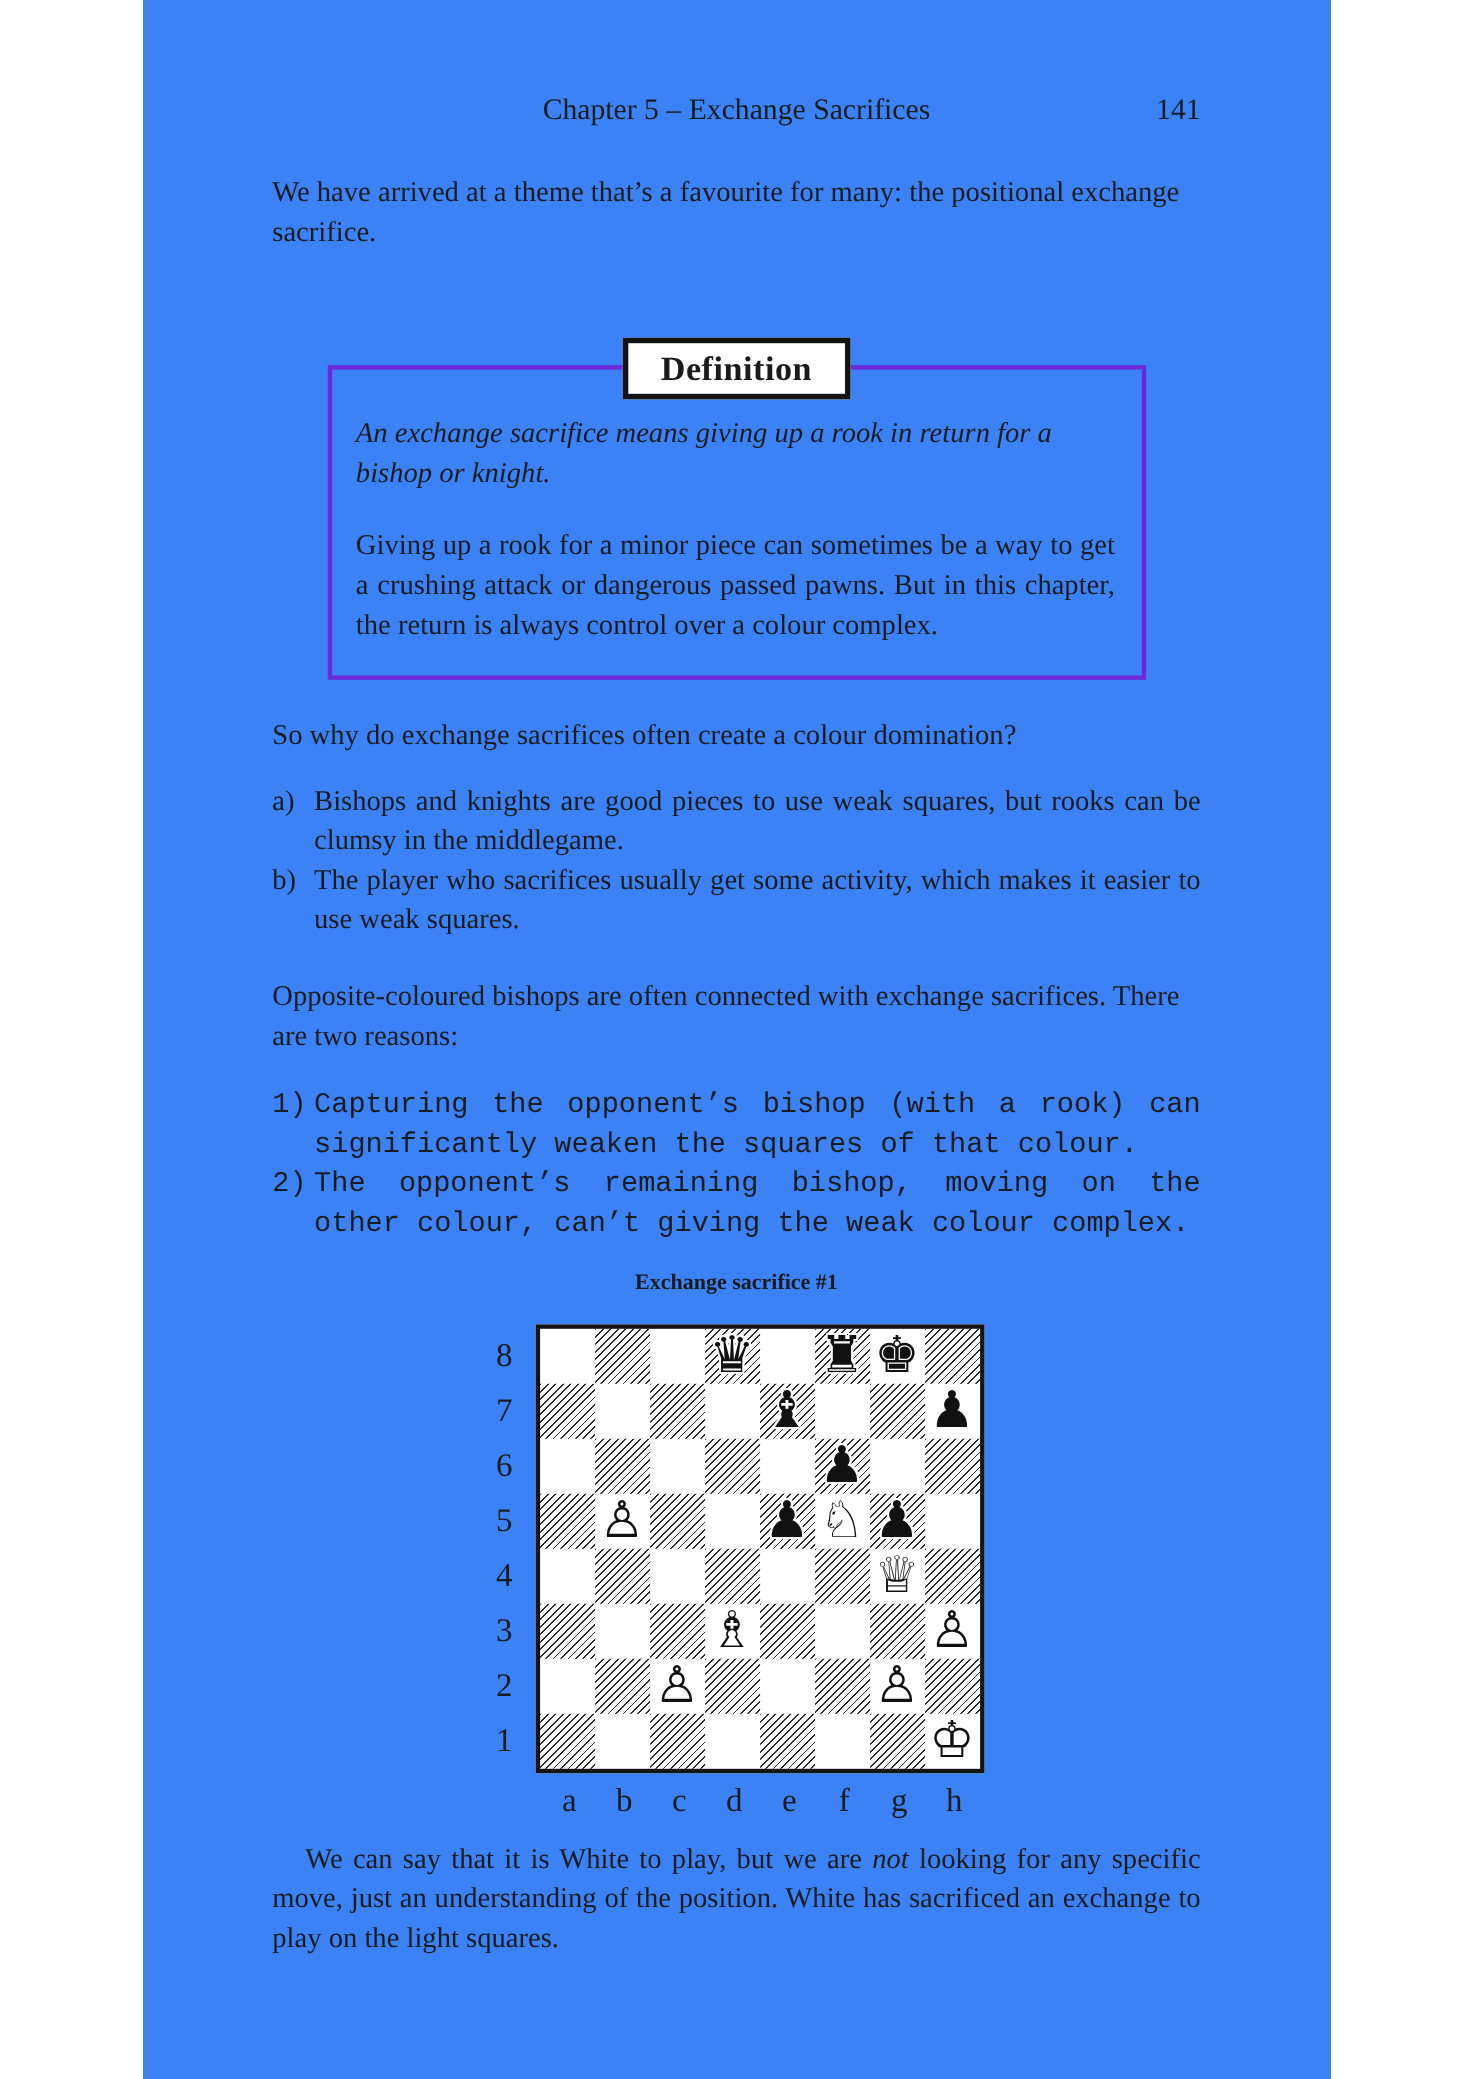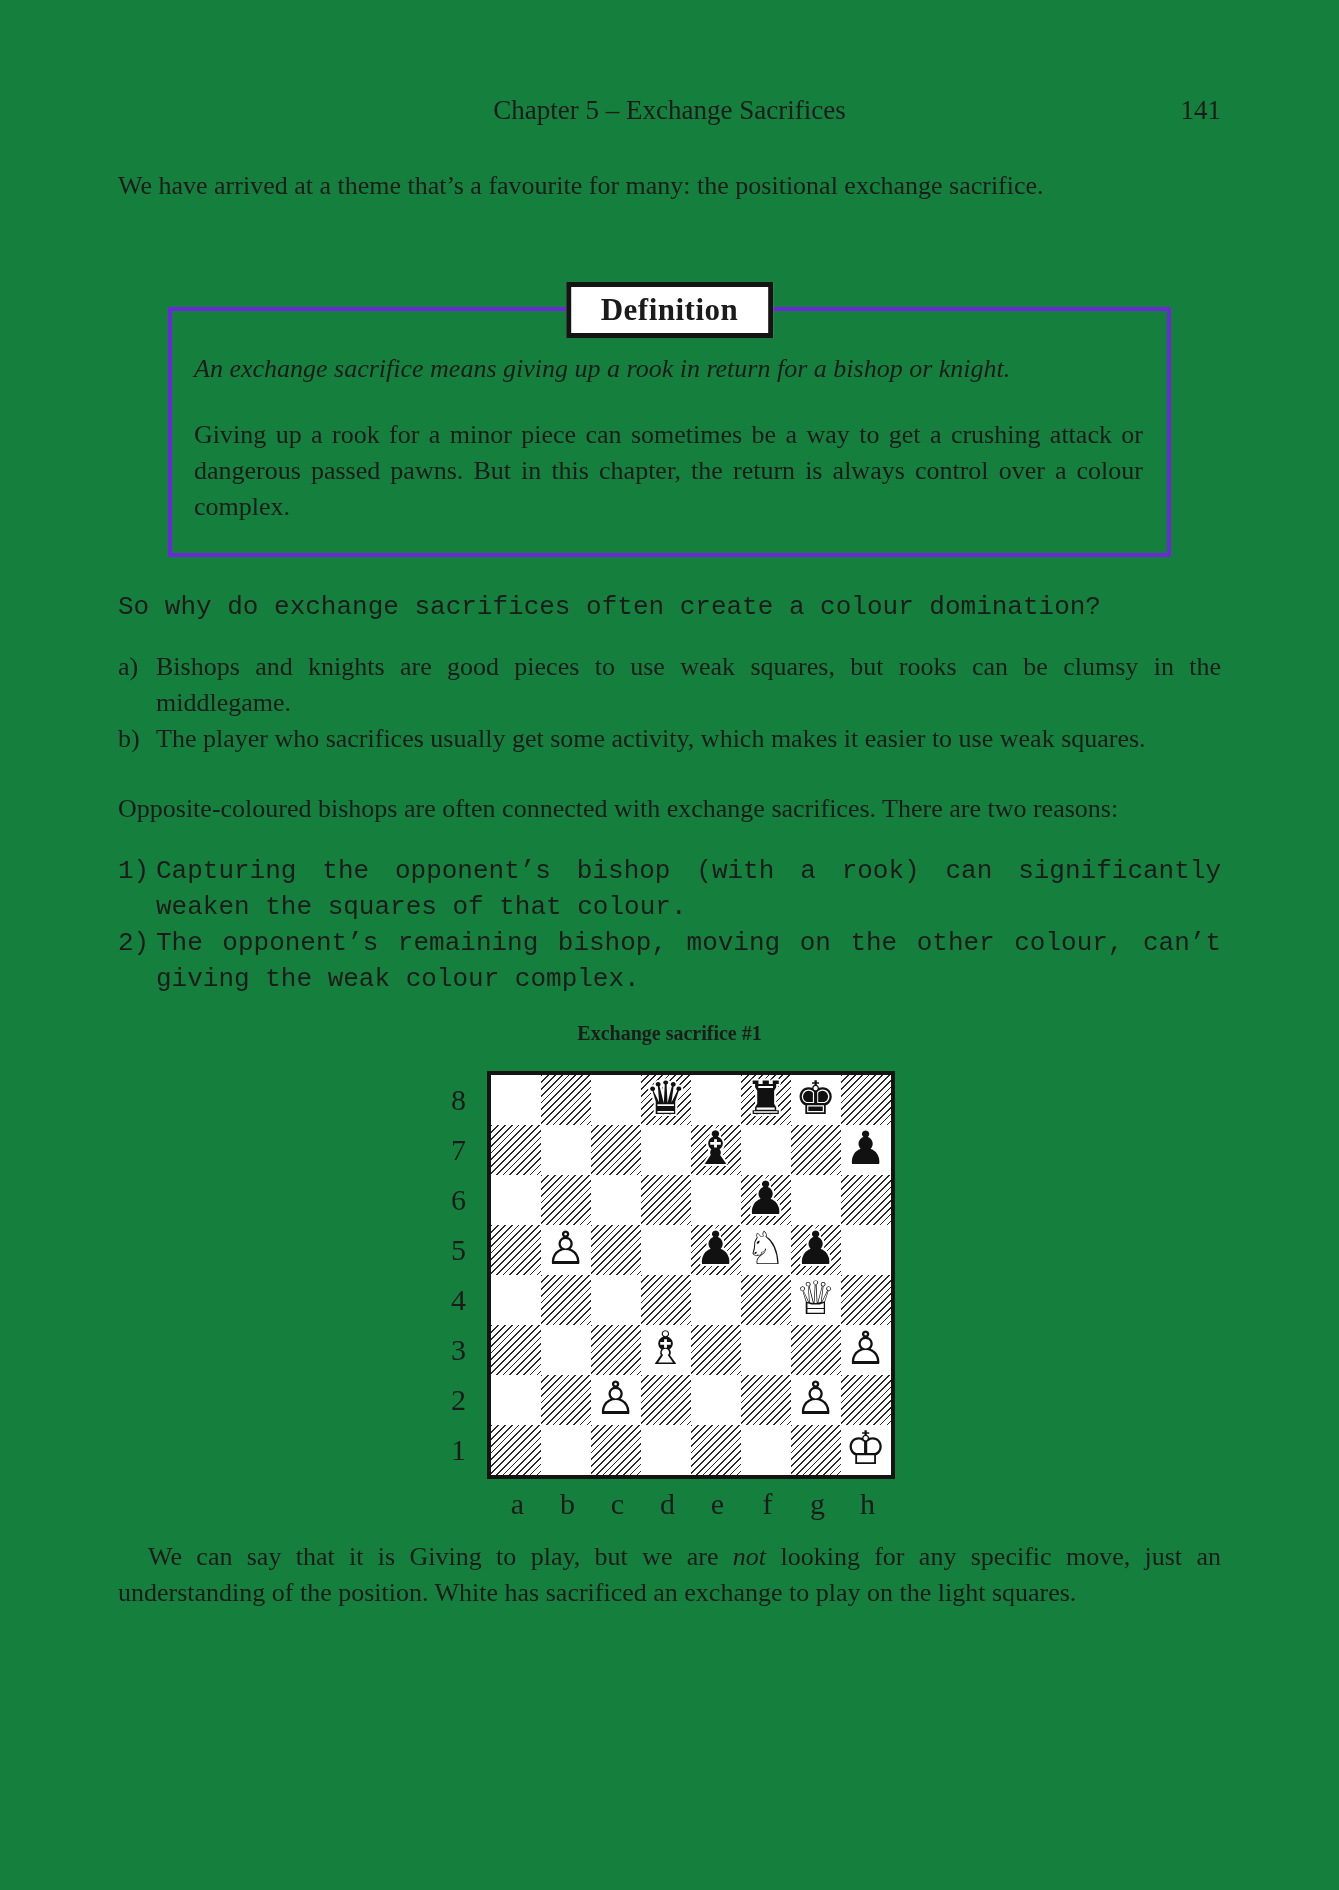--- a/index.html
+++ b/index.html
@@ -1,26 +1,26 @@
 <!DOCTYPE html>
 <html><head>
 <meta charset="utf-8">
 <style>
   html, body { margin: 0; padding: 0; background: #ffffff; }
   .page {
     position: relative;
-    width: 1339px; height: 1890px;
+    width: 1080px; height: 1890px;
     margin: 0 auto;
-    background: #15803d;
+    background: #3b82f6;
     color: #1b1b1b;
     font-family: "Liberation Serif", serif;
     font-size: 26px;
     line-height: 36px;
     box-sizing: border-box;
-    padding: 16px 118px;
+    padding: 5px 118px;
     overflow: hidden;
   }
   .running-head {
     position: relative;
     margin-top: 76px;
     text-align: center;
     font-size: 27px;
     height: 38px;
   }
   .page-num { position: absolute; right: 0; top: 0; }
@@ -44,21 +44,21 @@
     padding: 2px 30px;
     font-weight: 700;
     font-size: 31px;
     line-height: 42px;
     white-space: nowrap;
     letter-spacing: 0.5px;
   }
   .def-italic { font-style: italic; margin-bottom: 30px; }
   .def-body { text-align: justify; }
 
-  .q-para { margin-top: 32px; font-family: Liberation Mono, monospace; }
+  .q-para { margin-top: 32px; }
   .opp-para { margin-top: 34px; }
 
   .hang {
     padding-left: 38px;
     text-indent: -38px;
     text-align: justify;
   }
   .hang .marker { display: inline-block; width: 38px; text-indent: 0; }
   .list-letter { margin-top: 24px; }
   .list-number { margin-top: 26px; font-family: Liberation Mono, monospace; }
@@ -319,16 +319,16 @@
         <span>b</span>
         <span>c</span>
         <span>d</span>
         <span>e</span>
         <span>f</span>
         <span>g</span>
         <span>h</span>
       </div>
   </div>
 
-  <p class="closing"><span>We can say that it is Giving to play, but we are </span><span class="em">not</span><span> looking for any specific move, just an understanding of the position. White has sacrificed an exchange to play on the light squares.</span></p>
+  <p class="closing"><span>We can say that it is White to play, but we are </span><span class="em">not</span><span> looking for any specific move, just an understanding of the position. White has sacrificed an exchange to play on the light squares.</span></p>
 
 
 </div>
 
 </body></html>

